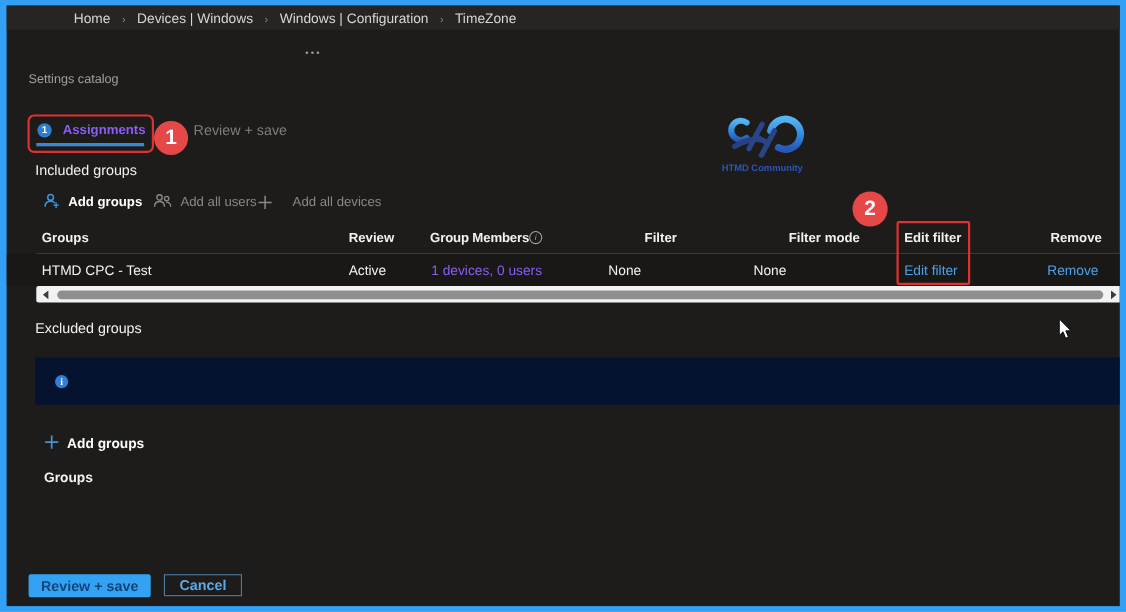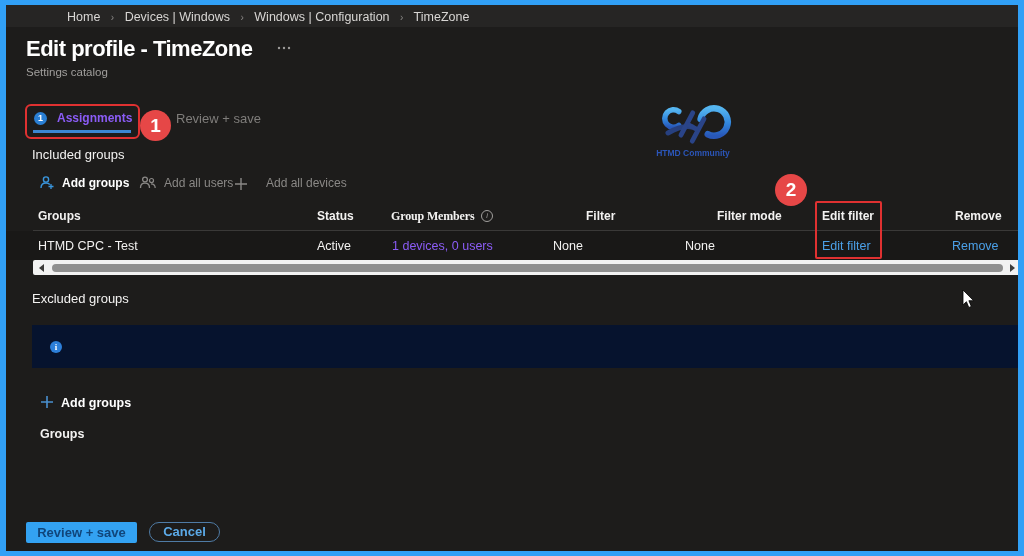--- a/index.html
+++ b/index.html
@@ -14,21 +14,20 @@
 </style>
 </head>
 <body>
 <div id="page">
  <div id="inner">
 
   <div id="crumbbar">
     <div class="abs crumb" style="left:27px;top:1px;height:22px;line-height:22px;margin-left:34px;">Home <span class="chev" style="margin:0 7px;">›</span> Devices | Windows <span class="chev" style="margin:0 7px;">›</span> Windows | Configuration <span class="chev" style="margin:0 7px;">›</span> TimeZone</div>
   </div>
 
-  <div class="abs" style="left:20px;top:30.5px;font-size:22px;font-weight:bold;color:#ffffff;letter-spacing:-0.5px;">Edit profile - TimeZone</div>
   <svg class="abs" style="left:271px;top:41px;" width="14" height="4" viewBox="0 0 14 4">
         <circle cx="2" cy="2" r="1.2" fill="#9d9b99"></circle>
         <circle cx="7" cy="2" r="1.2" fill="#9d9b99"></circle>
         <circle cx="12" cy="2" r="1.2" fill="#9d9b99"></circle>
       </svg>
   <div class="abs" style="left:20px;top:61px;font-size:11.5px;color:#a19f9d;">Settings catalog</div>
 
   <div class="abs" style="left:19px;top:99px;width:111px;height:31px;border:2.5px solid #e03131;border-radius:6px;"></div>
   <div class="abs" style="left:28px;top:107px;width:13px;height:13px;border-radius:50%;background:#2a7fd4;color:#fff;font-size:9px;font-weight:bold;text-align:center;line-height:13px;">1</div>
   <div class="abs" style="left:51px;top:106px;font-size:12px;font-weight:bold;color:#8b5cf6;">Assignments</div>
@@ -71,22 +70,22 @@
     <path d="M 12 8.8 C 14.5 8.8 16.2 10.3 16.2 13" fill="none" stroke="#8a8886" stroke-width="1.2"></path>
   </svg>
   <div class="abs" style="left:158px;top:171px;font-size:12px;color:#8a8886;">Add all users</div>
 
   <svg class="abs" style="left:228px;top:172px;" width="14" height="14" viewBox="0 0 14 14">
         <path d="M7 1 V13 M1 7 H13" stroke="#8a8886" stroke-width="1.4"></path>
       </svg>
   <div class="abs" style="left:260px;top:171px;font-size:12px;color:#8a8886;">Add all devices</div>
 
   <div class="abs t600" style="left:32px;top:204px;font-size:12px;color:#f3f2f1;">Groups</div>
-  <div class="abs t600" style="left:311px;top:204px;font-size:12px;color:#f3f2f1;">Status</div>
-  <div class="abs t600" style="left:385px;top:204px;font-size:12px;letter-spacing:-0.15px;color:#f3f2f1;font-family:Liberation Serif, serif;">Group Members</div>
+  <div class="abs t600" style="left:311px;top:204px;font-size:12px;color:#f3f2f1;">Review</div>
+  <div class="abs t600" style="left:385px;top:204px;font-size:12px;letter-spacing:-0.15px;color:#f3f2f1;">Group Members</div>
   <div class="abs" style="left:475px;top:205px;width:10px;height:10px;border:1px solid #a19f9d;border-radius:50%;color:#a19f9d;font-size:7.5px;text-align:center;line-height:10px;font-style:italic;">i</div>
   <div class="abs t600" style="left:548px;top:204px;font-size:12px;color:#f3f2f1;margin-left:32px;">Filter</div>
   <div class="abs t600" style="left:679px;top:204px;font-size:12px;color:#f3f2f1;padding-left:32px;">Filter mode</div>
   <div class="abs t600" style="left:816px;top:204px;font-size:12px;color:#f3f2f1;">Edit filter</div>
   <div class="abs t600" style="left:949px;top:204px;font-size:12px;color:#f3f2f1;">Remove</div>
 
   <div class="abs" style="left:27px;top:225px;width:985px;height:1px;background:#3a3938;"></div>
   <div class="abs" style="left:0px;top:225.5px;width:1012px;height:29px;background:#191817;"></div>
 
   <div class="abs" style="left:32px;top:234px;font-size:12.5px;color:#f3f2f1;">HTMD CPC - Test</div>
@@ -114,19 +113,19 @@
   <div class="abs" style="left:26px;top:319.5px;width:986px;height:43px;background:#06132e;"></div>
   <div class="abs" style="left:44px;top:335.5px;width:12px;height:12px;border-radius:50%;background:#2d7fd9;color:#fff;font-size:9px;font-weight:bold;text-align:center;line-height:12px;font-family:'Liberation Serif',serif;">i</div>
 
   <svg class="abs" style="left:34px;top:390px;" width="14" height="14" viewBox="0 0 14 14">
         <path d="M7 1 V13 M1 7 H13" stroke="#4a90d0" stroke-width="1.6"></path>
       </svg>
   <div class="abs t600" style="left:55px;top:390.5px;font-size:12.5px;color:#ffffff;">Add groups</div>
   <div class="abs t600" style="left:34px;top:421.5px;font-size:12.5px;color:#f3f2f1;">Groups</div>
 
   <div class="abs" style="left:20px;top:517px;width:111px;height:21px;background:#33a2f2;border-radius:2px;color:#10457a;font-size:13px;font-weight:bold;text-align:center;line-height:21px;">Review + save</div>
-  <div class="abs" style="left:143px;top:517px;width:69px;height:18px;border:1.5px solid #4f7ba5;border-radius:10px;color:#5caae8;font-size:13px;font-weight:bold;text-align:center;line-height:18px;">Cancel</div>
+  <div class="abs" style="left:143px;top:517px;width:69px;height:18px;border:1.5px solid #4f7ba5;border-radius:0;color:#5caae8;font-size:13px;font-weight:bold;text-align:center;line-height:18px;">Cancel</div>
  </div>
 
  <svg class="abs" style="left:962px;top:290px;" width="16" height="20" viewBox="0 0 16 20">
    <polygon points="1,0 1,14.9 4.4,11.7 6.8,17.5 9.3,16.4 6.9,10.7 11.6,10.7" fill="#ffffff" stroke="#000000" stroke-width="0.8"></polygon>
  </svg>
 </div>
 
 </body></html>

